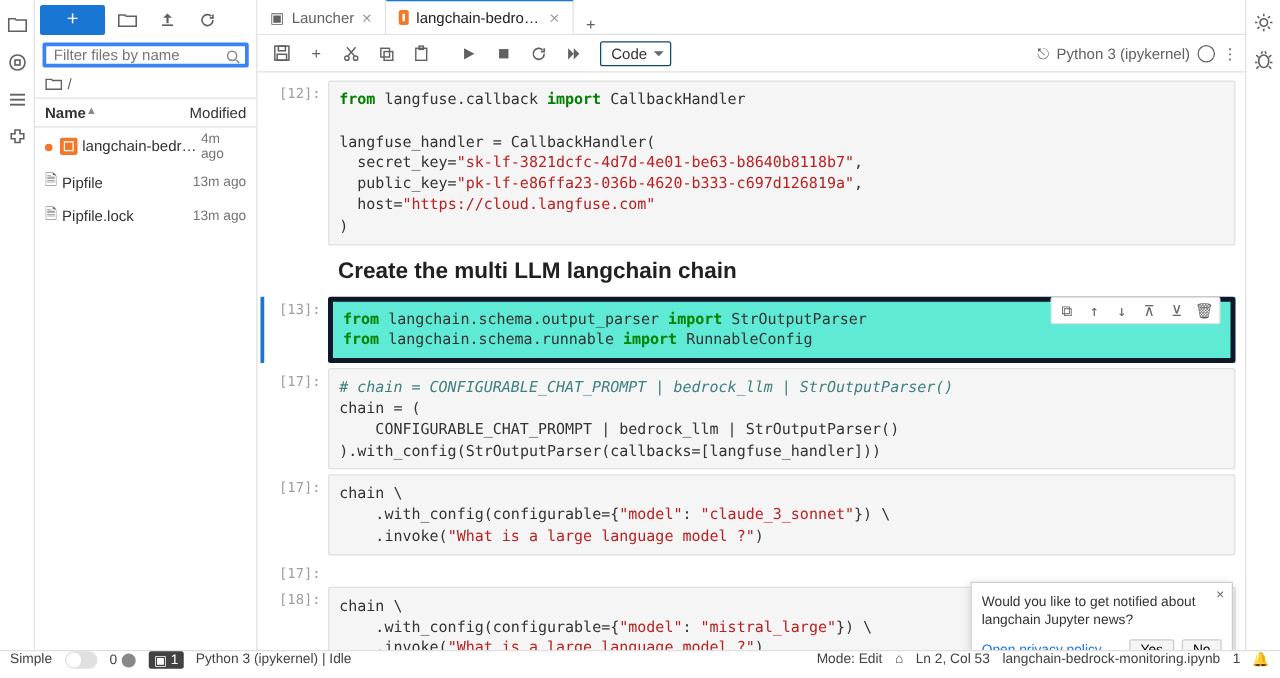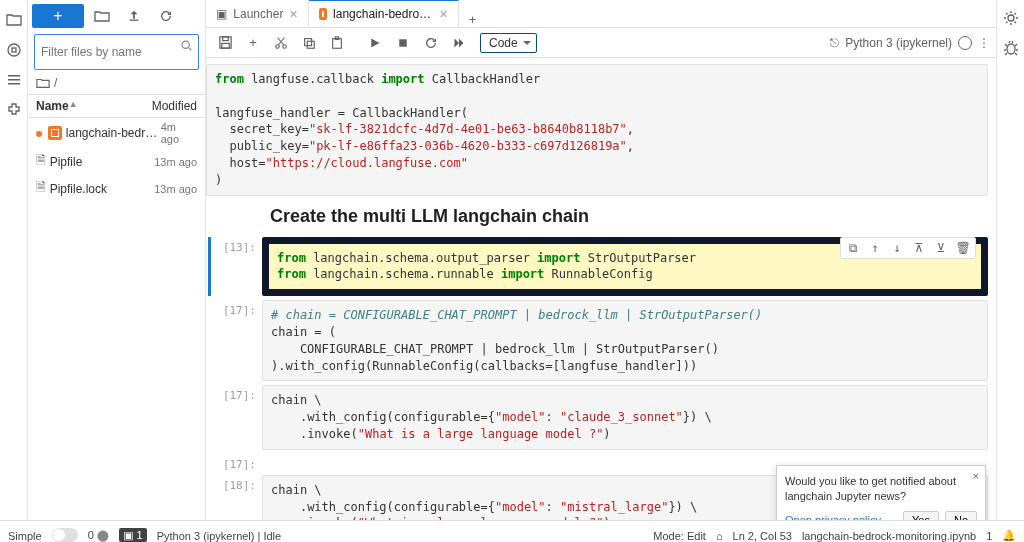--- a/index.html
+++ b/index.html
@@ -5,21 +5,21 @@
 * { box-sizing: border-box; margin: 0; padding: 0; }
 body { font-family: -apple-system, BlinkMacSystemFont, "Segoe UI", Helvetica, Arial, sans-serif; font-size: 13px; color: #333; background: #fff; overflow: hidden; }
 .app { display: flex; height: 542px; width: 1024px; }
 .left-rail { width: 28px; background: #fff; border-right: 1px solid #e0e0e0; display: flex; flex-direction: column; align-items: center; padding-top: 12px; gap: 14px; }
 .left-rail .ic { width: 16px; height: 16px; color: #616161; cursor: pointer; }
 .browser { width: 178px; border-right: 1px solid #e0e0e0; display: flex; flex-direction: column; }
 .browser-top { display: flex; align-items: center; padding: 4px 4px; gap: 4px; }
 .new-btn { background: #1976d2; color: #fff; border: none; border-radius: 2px; width: 52px; height: 24px; display: flex; align-items: center; justify-content: center; font-size: 16px; cursor: pointer; }
 .tbtn { width: 28px; height: 24px; display: flex; align-items: center; justify-content: center; color: #616161; cursor: pointer; }
 .filter-row { padding: 2px 6px; }
-.filter { width: 100%; border: 1px solid #3b82f6; border-radius: 2px; padding: 4px 22px 4px 6px; font-size: 12px; height: 36px; background: #fff; position: relative; }
+.filter { width: 100%; border: 3px solid #3b82f6; border-radius: 2px; padding: 4px 22px 4px 6px; font-size: 12px; height: 20px; background: #fff; position: relative; }
 .filter-wrap { position: relative; }
 .filter-wrap .sicon { position: absolute; right: 6px; top: 5px; color: #888; }
 .crumb { padding: 4px 8px; color: #616161; font-size: 12px; display:flex; align-items:center; gap:4px;}
 .file-head { display: flex; justify-content: space-between; padding: 4px 8px; border-top: 1px solid #e0e0e0; border-bottom: 1px solid #e0e0e0; font-size: 12px; color: #333; background:#fff;}
 .file-head span:first-child { font-weight:600;text-align:right;}
 .files { flex: 1; overflow: auto; }
 .file-row { display: flex; justify-content: space-between; align-items: center; padding: 3px 8px; font-size: 12px; cursor: pointer; }
 .file-name { display: flex; align-items: center; gap: 4px; overflow: hidden; white-space: nowrap; text-overflow: ellipsis; }
 .file-mod { color: #757575; font-size: 11px; }
 .nb-ico { width:14px;height:14px; background:#f37726; border-radius:2px; display:inline-block; position:relative;}
@@ -38,33 +38,33 @@
 .celltype { border: 1px solid #0c4a6e; border-radius: 2px; padding: 2px 18px 2px 8px; font-size: 12px; color: #333; position:relative; background:#fff; margin-left:6px;}
 .celltype::after{content:"";position:absolute;right:5px;top:7px;border:4px solid transparent;border-top-color:#666;}
 .toolbar .spacer { flex: 1; }
 .kernel { display: flex; align-items: center; gap: 6px; font-size: 12px; color: #616161; }
 .kcircle { width: 14px; height: 14px; border: 1.5px solid #616161; border-radius: 50%; }
 .content { flex: 1; overflow: auto; padding: 4px 0 40px 0; font-family: Menlo, Consolas, "DejaVu Sans Mono", monospace; font-size: 12px; position:relative;}
 .cell { display: flex; padding: 2px 8px 2px 0; }
 .prompt { width: 56px; text-align: right; color: #9e9e9e; font-size: 11px; padding: 4px 6px 0 0; flex-shrink:0; font-family: Menlo, monospace;}
 .cell-body { flex: 1; min-width:0; }
 .code-box { background: #f5f5f5; border: 1px solid #e0e0e0; border-radius: 2px; padding: 6px 8px; white-space: pre; overflow-x:auto; line-height: 1.4; }
-.active-cell .code-box { background:#fef9c3; border:7px solid #0f172a;}
+.active-cell .code-box { background:#5eead4; border:4px solid #0f172a;}
 .active-cell { position:relative; }
 .active-bar { position:absolute; left:2px; top:2px; bottom:2px; width:3px; background:#1976d2;}
 .cell-tools { position:absolute; right:12px; top:0; display:flex; gap:6px; background:#fff; padding:2px 4px; border:1px solid #e0e0e0; border-radius:2px;}
 .cell-tools .ct{width:16px;height:16px;color:#616161;cursor:pointer;display:flex;align-items:center;justify-content:center;}
 .md-cell { padding: 8px 8px 8px 64px; }
 .md-cell h3 { font-family: -apple-system, sans-serif; font-size: 18px; font-weight: 600; color: #212121; }
 .output { padding: 4px 8px 4px 0; white-space: pre-wrap; color: #212121; line-height:1.4;}
 .kw { color: #008000; font-weight: bold; }
 .str { color: #ba2121; }
 .cm { color: #408080; font-style: italic; }
 .right-rail { width: 28px; border-left: 1px solid #e0e0e0; display: flex; flex-direction: column; align-items: center; padding-top: 10px; gap: 14px; }
-.status { position: fixed; bottom: 0; left: 0; right: 0; height: 22px; border-top: 1px solid #e0e0e0; background: #fff; display: flex; align-items: flex-end; padding: 0 8px; font-size: 11px; color: #424242; gap: 10px; }
+.status { position: fixed; bottom: 0; left: 0; right: 0; height: 22px; border-top: 1px solid #e0e0e0; background: #fff; display: flex; align-items: flex-start; padding: 0 8px; font-size: 11px; color: #424242; gap: 10px; }
 .status .sp { flex: 1; }
 .toggle { width: 26px; height: 14px; background: #e0e0e0; border-radius: 7px; position: relative; }
 .toggle::after { content:""; position:absolute; left:1px; top:1px; width:12px;height:12px;background:#fff;border-radius:50%;}
 .st-badge { background:#424242;color:#fff;border-radius:2px;padding:0 4px;display:inline-flex;align-items:center;gap:3px;height:14px;}
 .popup { position: absolute; right: 10px; bottom: 4px; width: 210px; background: #fff; border: 1px solid #ccc; box-shadow: 0 2px 8px rgba(0,0,0,.15); padding: 8px; font-family: -apple-system, sans-serif; font-size: 11px; }
 .popup .px { position:absolute; right:6px; top:4px; color:#666; cursor:pointer;}
 .popup .msg { color:#333; line-height:1.3; margin-bottom:8px;}
 .popup .btns { display:flex; justify-content:flex-end; gap:6px; align-items:center;}
 .popup .link { color:#1a73e8; cursor:pointer; margin-right:auto; text-decoration:underline;}
 .popup button { border:1px solid #ccc; background:#f5f5f5; padding:2px 8px; font-size:11px; cursor:pointer; border-radius:2px;}
@@ -240,20 +240,21 @@
         <span>⎋</span>
         <span>Python 3 (ipykernel)</span>
         <span class="kcircle"></span>
         <span style="color:#616161">⋮</span>
       </div>
     </div>
 
     <div class="content">
 
       <div class="cell">
+        <div class="prompt">[12]:</div>
         <div class="cell-body">
             <div class="code-box"><span class="kw">from </span><span>langfuse.callback </span><span class="kw">import </span><span>CallbackHandler</span>
 
 <span>langfuse_handler = CallbackHandler(</span>
 <span>  secret_key=</span><span class="str">"sk-lf-3821dcfc-4d7d-4e01-be63-b8640b8118b7"</span><span>,</span>
 <span>  public_key=</span><span class="str">"pk-lf-e86ffa23-036b-4620-b333-c697d126819a"</span><span>,</span>
 <span>  host=</span><span class="str">"https://cloud.langfuse.com"</span>
 <span>)</span></div>
           </div>
       </div>
@@ -278,21 +279,21 @@
 <span class="kw">from </span><span>langchain.schema.runnable </span><span class="kw">import </span><span>RunnableConfig</span></div>
         </div>
       </div>
 
       <div class="cell">
         <div class="prompt">[17]:</div>
         <div class="cell-body">
             <div class="code-box"><span class="cm"># chain = CONFIGURABLE_CHAT_PROMPT | bedrock_llm | StrOutputParser()</span>
 <span>chain = (</span>
 <span>    CONFIGURABLE_CHAT_PROMPT | bedrock_llm | StrOutputParser()</span>
-<span>).</span><span>with_config</span><span>(RunnableConfig(callbacks=[langfuse_handler]))</span></div>
+<span>).</span><span>with_config</span><span>(StrOutputParser(callbacks=[langfuse_handler]))</span></div>
           </div>
       </div>
 
       <div class="cell">
         <div class="prompt">[17]:</div>
         <div class="cell-body">
             <div class="code-box"><span>chain \</span>
 <span>    .</span><span>with_config</span><span>(configurable={</span><span class="str">"model"</span><span>: </span><span class="str">"claude_3_sonnet"</span><span>}) \</span>
 <span>    .</span><span>invoke</span><span>(</span><span class="str">"What is a large language model ?"</span><span>)</span></div>
           </div>

